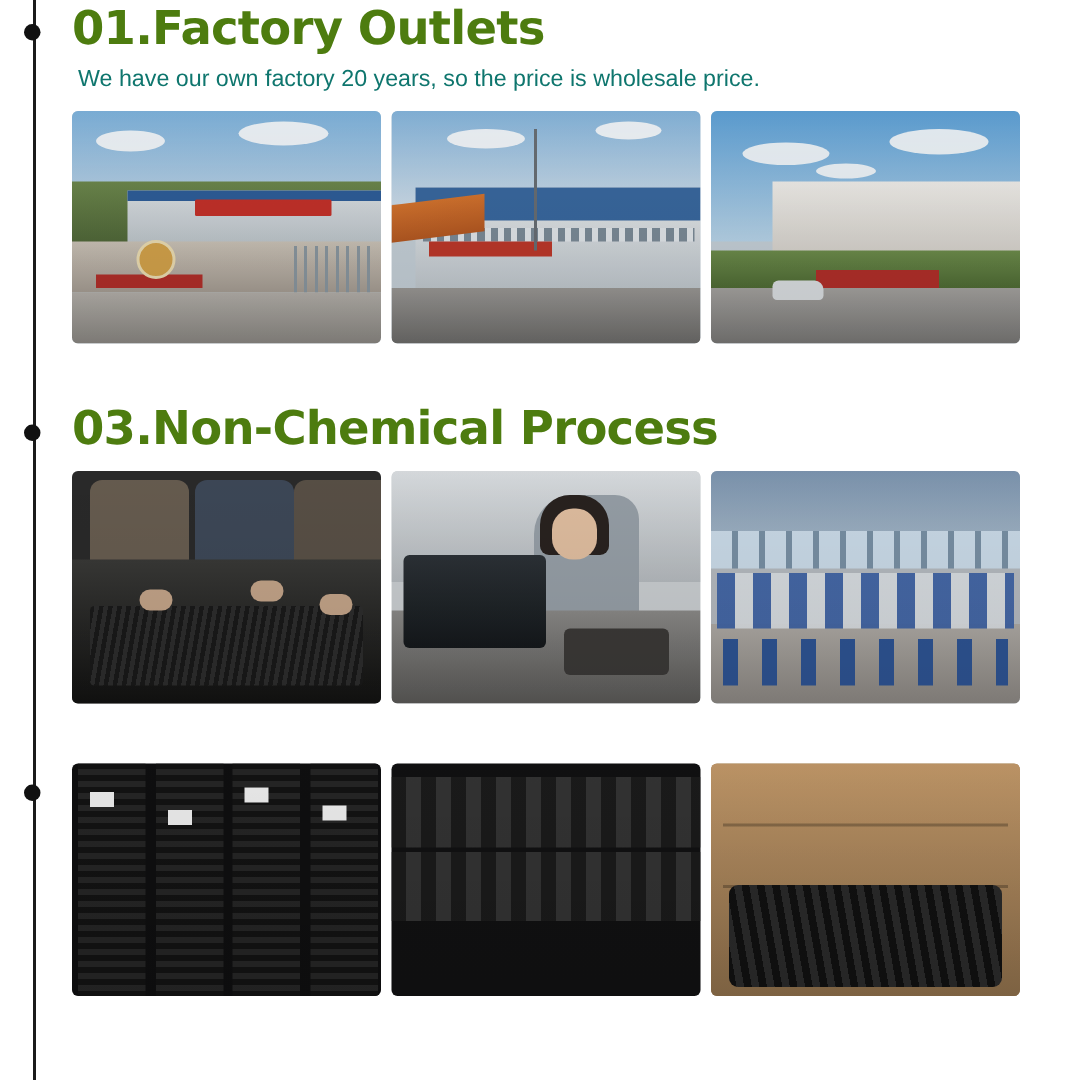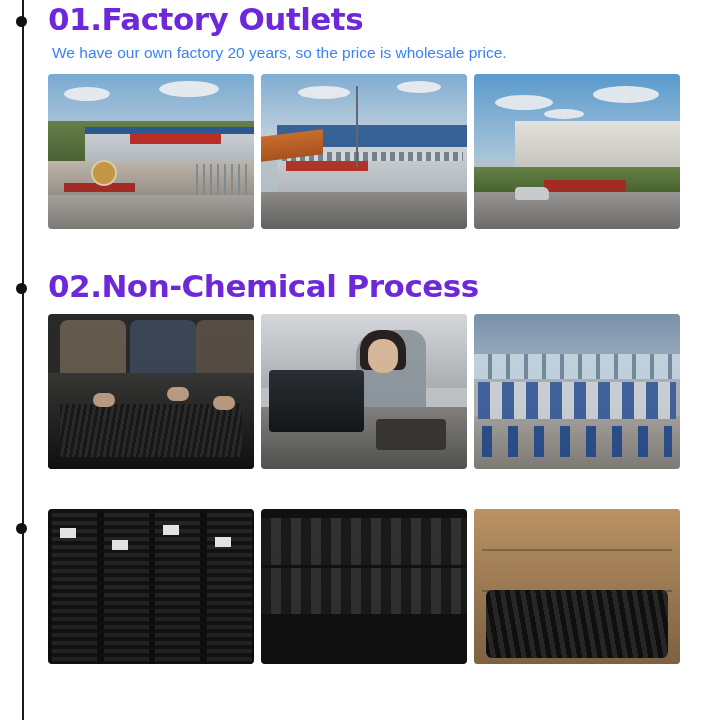--- a/index.html
+++ b/index.html
@@ -46,28 +46,28 @@
     border-radius: 50%;
     background: #111111;
   }
   .sec-title {
     font-family: "DejaVu Sans", sans-serif;
     font-weight: bold;
     font-size: 31px;
     letter-spacing: -0.5px;
     line-height: 34px;
     margin: 0;
-    color: #6d28d9;
+    color: #4d7c0f;
   }
   .sec-sub {
     font-family: "Liberation Sans", sans-serif;
     font-size: 15.5px;
     line-height: 20px;
     margin: 7px 0 0 4px;
-    color: #3b82f6;
+    color: #0f766e;
     max-width: 620px;
   }
   .gallery {
     display: flex;
     gap: 7px;
     margin-top: 11px;
   }
   .photo {
     width: 206px;
     height: 155px;
@@ -392,21 +392,21 @@
           <div class="road3"></div>
           <div class="car"></div>
           <div class="vignette"></div>
         </div>
 
       </div>
     </div>
 
     <div class="section" style="margin-top:40px;">
       <div class="dot" style="top:14px;"></div>
-      <h2 class="sec-title">02.Non-Chemical Process</h2>
+      <h2 class="sec-title">03.Non-Chemical Process</h2>
       <div class="gallery">
 
         <div class="photo p4">
           <div class="worker w1"></div>
           <div class="worker w2"></div>
           <div class="worker w3"></div>
           <div class="tabletop"></div>
           <div class="hair"></div>
           <div class="hand" style="left:22%;bottom:40%;"></div>
           <div class="hand" style="left:58%;bottom:44%;"></div>

